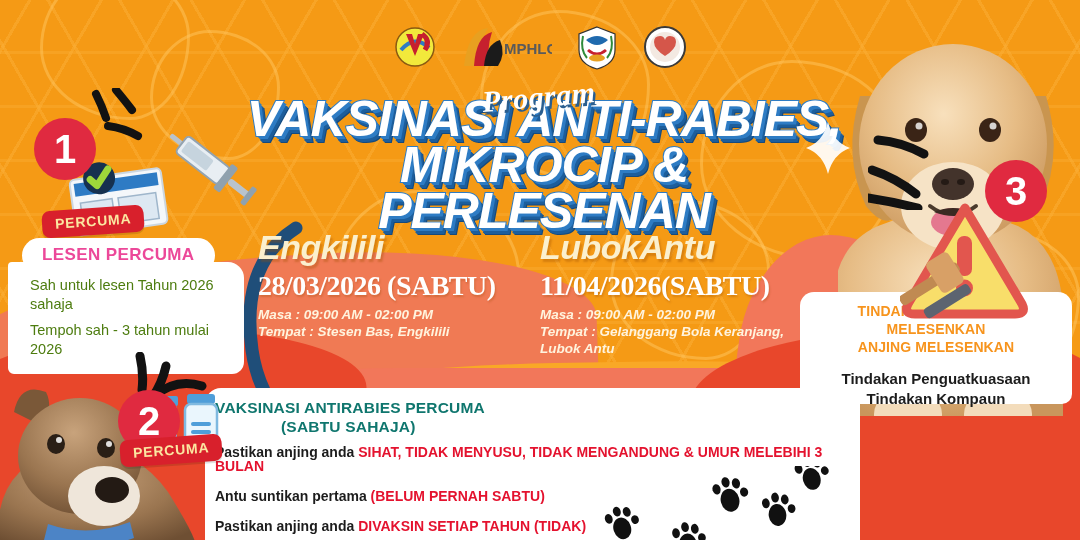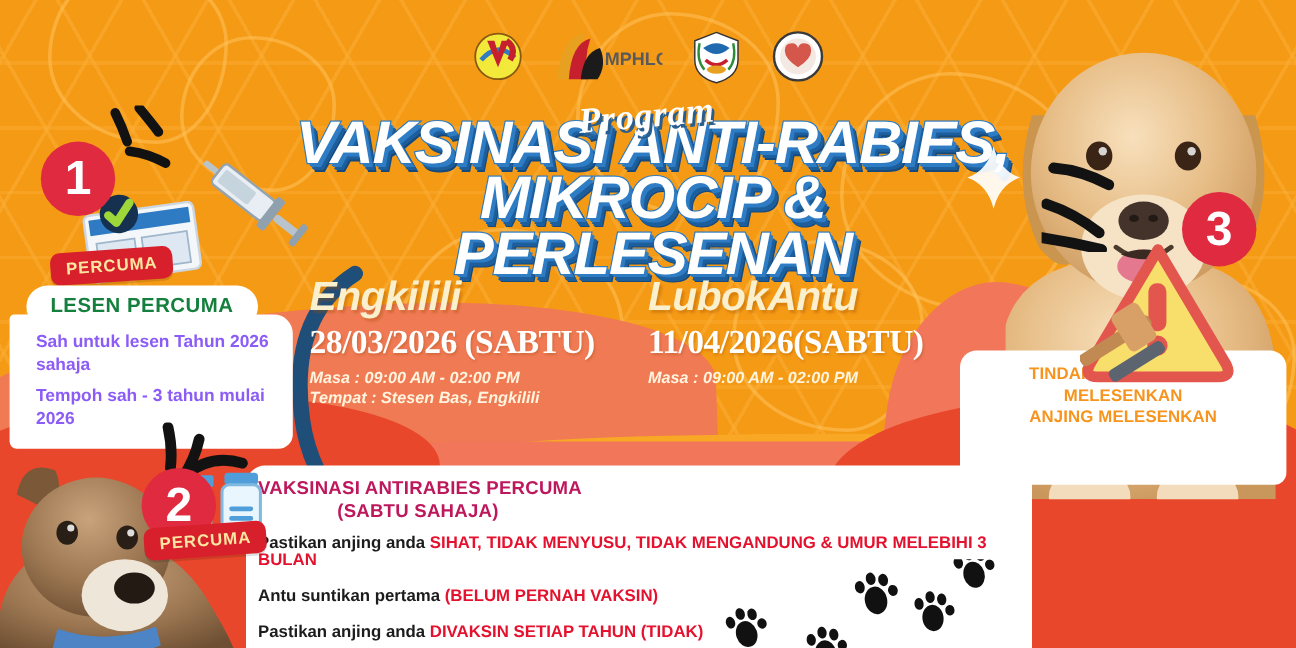--- a/index.html
+++ b/index.html
@@ -146,41 +146,41 @@
 
   
   .card {
     position: absolute; background: #ffffff; z-index: 18;
     border-radius: 14px;
   }
   .pill {
     position: absolute; z-index: 22;
     background:#ffffff; border-radius: 22px;
     padding: 7px 20px 8px;
-    color:#15803d; font-weight:bold; font-size:17px; letter-spacing:.4px;
+    color:#ec4899; font-weight:bold; font-size:17px; letter-spacing:.4px;
   }
   #pill-lesen { left: 22px; top: 238px; }
 
   #card-lesen {
     left: 8px; top: 262px; width: 236px; height: 112px;
     border-radius: 4px 16px 12px 6px;
   }
   #card-lesen .body {
     padding: 14px 14px 0 22px;
-    font-size: 14.5px; font-weight: bold; color: #8b5cf6; line-height: 1.28;
+    font-size: 14.5px; font-weight: normal; color: #4d7c0f; line-height: 1.28;
   }
   #card-lesen .body p { margin-bottom: 8px; }
 
   #card-vaks {
     left: 205px; top: 388px; width: 655px; height: 152px;
     border-radius: 16px 16px 0 0;
   }
   .vaks-head {
     text-align: left; padding: 10px 0 0 10px;
-    color: #be185d; font-weight: bold; font-size: 15.5px; line-height: 1.25;
+    color: #0f766e; font-weight: bold; font-size: 15.5px; line-height: 1.25;
     letter-spacing: .2px;
   }
   .vaks-head .l2 { padding-left: 66px; }
   .vaks-list {
     padding: 8px 0 0 10px;
     font-size: 14px; font-weight: bold; color: #1c1c1c; line-height: 1;
   }
   .vaks-list li { list-style: none; margin-bottom: 16px; }
   .hl { color: #E4122E; }
 
@@ -426,20 +426,21 @@
     <div class="place">Engkilili</div>
     <div class="date">28/03/2026 (SABTU)</div>
     <div class="meta">Masa : 09:00 AM - 02:00 PM</div>
     <div class="meta" style="margin-top:0">Tempat : Stesen Bas, Engkilili</div>
   </div>
 
   <div id="event-2" class="event">
     <div class="place">LubokAntu</div>
     <div class="date">11/04/2026(SABTU)</div>
     <div class="meta">Masa : 09:00 AM - 02:00 PM</div>
+    <div class="meta" style="margin-top:0">Tempat : Gelanggang Bola Keranjang, Lubok Antu</div>
   </div>
 
   <div id="badge1" class="num-badge">1</div>
   <div id="badge2" class="num-badge">2</div>
   <div id="badge3" class="num-badge">3</div>
 
   <div id="percuma1" class="percuma-tag">PERCUMA</div>
   <div id="percuma2" class="percuma-tag">PERCUMA</div>
 
   <div id="pill-lesen" class="pill">LESEN PERCUMA</div>
@@ -453,21 +454,21 @@
   <div id="card-vaks" class="card">
     <div class="vaks-head">
       <div>VAKSINASI ANTIRABIES PERCUMA</div>
       <div class="l2">(SABTU SAHAJA)</div>
     </div>
     <ul class="vaks-list">
       <li>
         <span>Pastikan anjing anda </span><span class="hl">SIHAT, TIDAK MENYUSU, TIDAK MENGANDUNG &amp; UMUR MELEBIHI 3 BULAN</span>
       </li>
       <li>
-        <span>Antu suntikan pertama </span><span class="hl">(BELUM PERNAH VAKSIN)</span>
+        <span>Antu suntikan pertama </span><span class="hl">(BELUM PERNAH SABTU)</span>
       </li>
       <li>
         <span>Pastikan anjing anda </span><span class="hl">DIVAKSIN SETIAP TAHUN (TIDAK)</span>
       </li>
     </ul>
   </div>
 
   <svg class="paws" viewBox="0 0 250 75" width="250" height="75">
     <g fill="#111111">
       <g transform="translate(10,48) rotate(-18) scale(.55)">
@@ -506,15 +507,19 @@
           <ellipse cx="47" cy="26" rx="7" ry="8"></ellipse>
       </g>
     </g>
   </svg>
 
   <div id="card-tindakan" class="card">
     <div class="tind-head">
       <div>TINDAKAN JIKA TIDAK MELESENKAN</div>
       <div>ANJING MELESENKAN</div>
     </div>
+    <div class="tind-body">
+      <div>Tindakan Penguatkuasaan</div>
+      <div>Tindakan Kompaun</div>
+    </div>
   </div>
 
 </div>
 
 </body></html>

